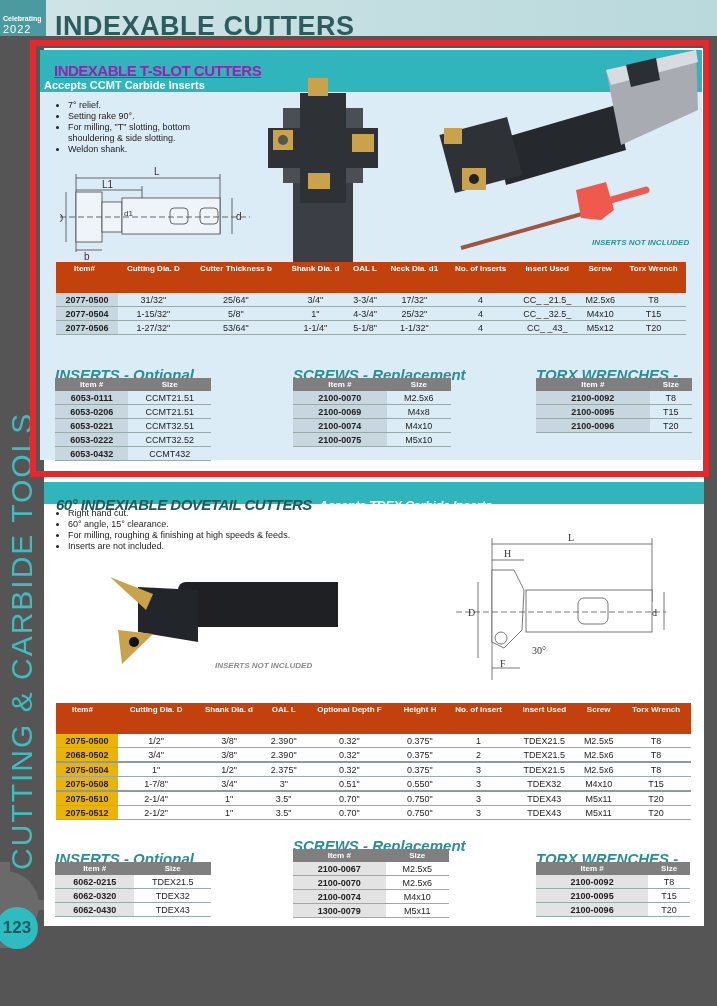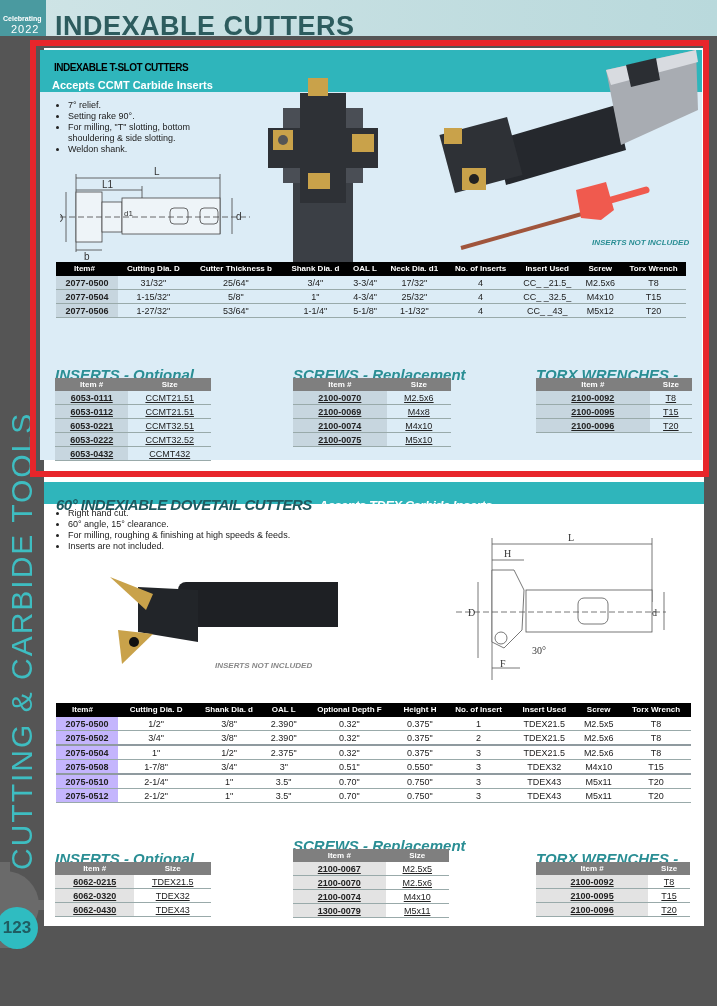--- a/index.html
+++ b/index.html
@@ -1,42 +1,42 @@
 <!DOCTYPE html>
 <html><head>
 <meta charset="utf-8">
 <style>
   html, body { margin: 0; padding: 0; }
   body { width: 717px; height: 1006px; background: #555555; position: relative; overflow: hidden; font-family: "Liberation Sans", sans-serif; }
   .header { position: absolute; left: 0; top: 0; width: 717px; height: 36px; background: linear-gradient(to right, #cfe4e6, #b9d9dc); }
   .badge { position: absolute; left: 0; top: 0; width: 46px; height: 36px; background: #4a9aa0; color: #fff; }
   .badge .l1 { position: absolute; left: 3px; top: 15px; font-size: 7px; font-weight: bold; }
-  .badge .l2 { position: absolute; left: 11px; top: 23px; font-size: 11px; letter-spacing: 1px; }
+  .badge .l2 { position: absolute; left: 3px; top: 23px; font-size: 11px; letter-spacing: 1px; }
   .page-title { position: absolute; left: 55px; top: 11px; font-size: 27px; font-weight: bold; color: #2d5c5e; letter-spacing: 0.5px; }
   .sidebar-text { position: absolute; left: 5px; top: 870px; transform-origin: 0 0; transform: rotate(-90deg); color: #3ebdc1; font-size: 30px; white-space: nowrap; letter-spacing: 2px; font-weight: 300; }
   .page-num { position: absolute; left: -4px; top: 907px; width: 42px; height: 42px; border-radius: 50%; background: #2fbcc1; color: #1f5d62; font-size: 17px; font-weight: bold; text-align: center; line-height: 42px; }
   .page-panel { position: absolute; left: 44px; top: 48px; width: 660px; height: 878px; background: #fff; }
   .highlight { position: absolute; left: 30px; top: 40px; width: 679px; height: 437px; border: 6px solid #e8262b; box-sizing: border-box; z-index: 5; pointer-events: none; }
   .sec1 { position: absolute; left: 40px; top: 50px; width: 662px; height: 410px; background: #dcecf6; }
   .sec1-band { position: absolute; left: 0; top: 0; width: 662px; height: 42px; background: #2fb5bb; }
-  .sec1-title { position: absolute; left: 14px; top: 12px; font-size: 10px; font-weight: bold; color: #000000; letter-spacing: -0.5px; }
-  .sec1-sub { position: absolute; left: 12px; top: 29px; font-size: 11px; font-weight: bold; color: #fff; text-align: right; }
+  .sec1-title { position: absolute; left: 14px; top: 12px; font-size: 15px; font-weight: bold; color: #a21caf; letter-spacing: -0.5px; text-decoration: underline; }
+  .sec1-sub { position: absolute; left: 4px; top: 29px; font-size: 11px; font-weight: bold; color: #fff; text-align: right; }
   ul.bullets { position: absolute; margin: 0; padding-left: 14px; font-size: 9px; color: #222; line-height: 11px; }
   .note { position: absolute; font-size: 8px; font-weight: bold; font-style: italic; color: #2a8e94; }
   .note.grey { color: #888; }
   table.spec { position: absolute; border-collapse: collapse; font-size: 9px; color: #222; }
-  table.spec th { background: #000000; color: #fff; font-weight: bold; font-size: 8px; line-height: 9px; vertical-align: bottom; padding: 2px 2px 3px; text-align: center; }
+  table.spec th { background: #c2410c; color: #fff; font-weight: bold; font-size: 8px; line-height: 9px; vertical-align: bottom; padding: 2px 2px 20px; text-align: center; }
   table.spec td { text-align: center; padding: 1px 2px; height: 11px; border-bottom: 1px solid #9aa; }
   table.spec td.item { font-weight: bold; background: #c7d6df; width: 58px; }
-  table.spec.white td.item { background: #c4b5fd; }
+  table.spec.white td.item { background: #eab308; }
   table.spec tr.sep td { border-top: 2px solid #8f9a9f; }
   .subtitle { position: absolute; font-size: 15px; font-weight: bold; font-style: italic; color: #2a8e94; }
   table.small { position: absolute; border-collapse: collapse; font-size: 9px; color: #222; }
   table.small th { background: #7f7f7f; color: #fff; font-size: 8px; font-weight: bold; padding: 2px 0; text-align: center; }
-  table.small td { text-align: center; height: 11px; padding: 1px 0; border-bottom: 1px solid #9aa; text-decoration: underline; }
+  table.small td { text-align: center; height: 11px; padding: 1px 0; border-bottom: 1px solid #9aa; }
   table.small td.item { font-weight: bold; background: #c7d6df; }
   table.small.white td.item { background: #e3e3e3; margin-left: 18px; }
   .sec2-band { position: absolute; left: 44px; top: 482px; width: 660px; height: 22px; background: #2fb5bb; }
   .sec2-title { position: absolute; left: 12px; top: 14px; font-size: 15px; font-weight: bold; color: #1d5a60; letter-spacing: -0.5px; white-space: nowrap; font-style: italic; }
   .sec2-title span { color: #fff; font-size: 13px; }
   svg { position: absolute; }
 </style>
 </head>
 <body>
 
@@ -188,21 +188,21 @@
     <tbody>
         <tr>
           <th>Item #</th>
           <th>Size</th>
         </tr>
     <tr>
           <td class="item">6053-0111</td>
           <td>CCMT21.51</td>
         </tr>
     <tr>
-          <td class="item">6053-0112</td>
+          <td class="item">6053-0206</td>
           <td>CCMT21.51</td>
         </tr>
     <tr>
           <td class="item">6053-0221</td>
           <td>CCMT32.51</td>
         </tr>
     <tr>
           <td class="item">6053-0222</td>
           <td>CCMT32.52</td>
         </tr>
@@ -331,21 +331,21 @@
       <td>3/8"</td>
       <td>2.390"</td>
       <td>0.32"</td>
       <td>0.375"</td>
       <td>1</td>
       <td>TDEX21.5</td>
       <td>M2.5x5</td>
       <td>T8</td>
     </tr>
     <tr>
-      <td class="item">2075-0502</td>
+      <td class="item">2068-0502</td>
       <td>3/4"</td>
       <td>3/8"</td>
       <td>2.390"</td>
       <td>0.32"</td>
       <td>0.375"</td>
       <td>2</td>
       <td>TDEX21.5</td>
       <td>M2.5x6</td>
       <td>T8</td>
     </tr>

